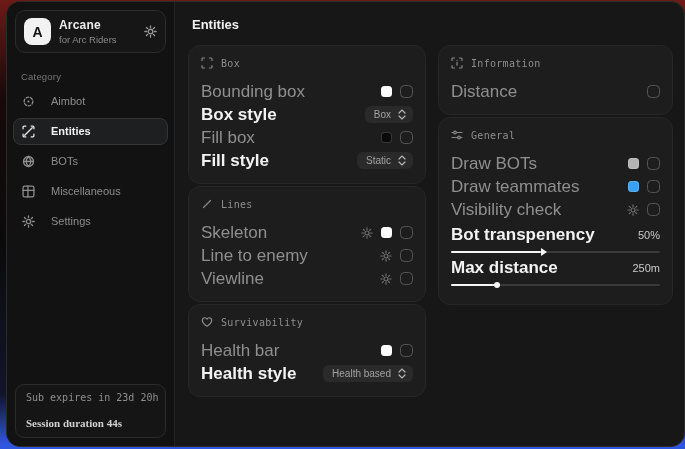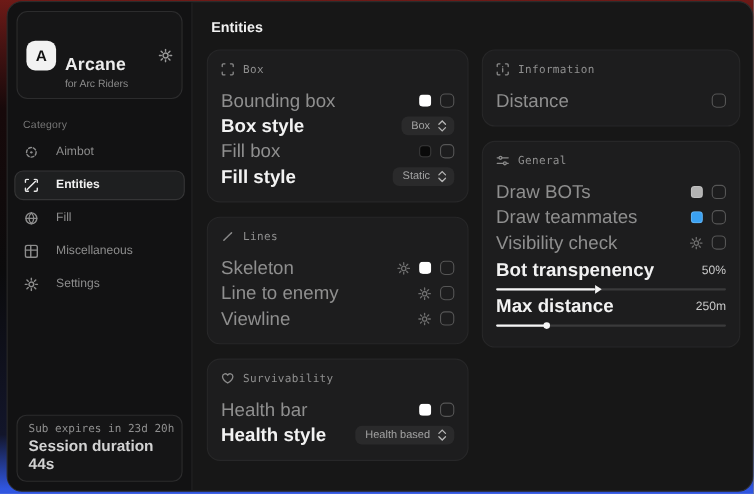--- a/index.html
+++ b/index.html
@@ -22,46 +22,46 @@
   .brand-card {
     margin:8px; padding:7px 8px; border:1px solid #2c2c2d; border-radius:10px;
     background:#161617; display:flex; align-items:center; gap:8px;
   }
   .brand-logo {
     width:27px; height:27px; border-radius:8px; background:#f2f2f2; color:#111;
     font-weight:bold; font-size:14px; display:flex; align-items:center; justify-content:center;
     flex:0 0 27px;
   }
   .brand-text { flex:1; min-width:0; }
-  .brand-title { font-size:16px; font-weight:bold; color:#ececec; letter-spacing:.2px;margin-top:33px; }
+  .brand-title { font-size:12px; font-weight:bold; color:#ececec; letter-spacing:.2px; }
   .brand-sub { font-size:9.5px; color:#8b8b8b; margin-top:2px; }
   .brand-action { color:#9a9a9a; display:flex; }
   .category { font-size:9.5px; color:#767676; margin:10px 0 4px 14px; letter-spacing:.2px; }
   .nav { display:flex; flex-direction:column; }
   .nav-item {
     display:flex; align-items:center; gap:16px; color:#8d8d8d;
     font-size:11px; padding:6px 8px; margin:1.5px 6px; border:1px solid transparent;
     border-radius:8px; cursor:pointer;
   }
   .nav-item .nicon { display:flex; color:#8d8d8d; }
   .nav-item.selected {
     background:#1e1f20; border-color:#353536; color:#f1f1f1; font-weight:bold;
   }
   .nav-item.selected .nicon { color:#e8e8e8; }
   .sidebar-footer {
     margin:auto 8px 8px 8px; padding:7px 10px 8px 10px;
     border:1px solid #2c2c2d; border-radius:9px; background:#151516;
   }
   .footer-line1 { font-family:"DejaVu Sans Mono", monospace; font-size:10px; color:#8f8f8f; white-space:nowrap;text-align:right; }
-  .footer-line2 { font-size:14px; color:#d2d2d2; font-weight:bold; margin-top:1px; }
+  .footer-line2 { font-size:11px; color:#d2d2d2; font-weight:bold; margin-top:14px;font-family:Liberation Serif, serif; }
   
   .main { flex:1; padding:12px 11px 12px 13px; overflow:hidden; }
   .main-title { font-size:13px; font-weight:bold; color:#f2f2f2; margin:3px 0 13px 4px; }
   .columns { display:flex; gap:12px; align-items:flex-start; }
-  .col { display:flex; flex-direction:column; gap:13px; }
+  .col { display:flex; flex-direction:column; gap:2px; }
   .col-left { width:238px; flex:0 0 238px; }
   .col-right { flex:1; }
   .panel {
     background:#1d1d1e; border:1px solid #272728; border-radius:12px;
     padding:11px 12px 12px 12px; width:100%;
   }
   .panel-header {
     display:flex; align-items:center; gap:8px; color:#8f8f8f;
     font-family:"DejaVu Sans Mono", monospace; font-size:10px;
     margin-bottom:12px; letter-spacing:.3px;
@@ -150,21 +150,21 @@
         </span>
         <span>Entities</span>
       </div>
       <div class="nav-item">
         <span class="nicon">
           <svg width="13" height="13" viewBox="0 0 12 12" fill="none" stroke="currentColor" stroke-width="1.2" stroke-linecap="round">
             <circle cx="6" cy="6" r="4.6"></circle>
               <path d="M1.4 6h9.2M6 1.4c-2.6 2.8-2.6 6.4 0 9.2M6 1.4c2.6 2.8 2.6 6.4 0 9.2"></path>
           </svg>
         </span>
-        <span>Fill</span>
+        <span>BOTs</span>
       </div>
       <div class="nav-item">
         <span class="nicon">
           <svg width="13" height="13" viewBox="0 0 12 12" fill="none" stroke="currentColor" stroke-width="1.2" stroke-linecap="round">
             <rect x="1" y="1" width="10" height="10" rx="1.5"></rect>
               <path d="M1 5h10M5.5 1v10"></path>
           </svg>
         </span>
         <span>Miscellaneous</span>
       </div>

